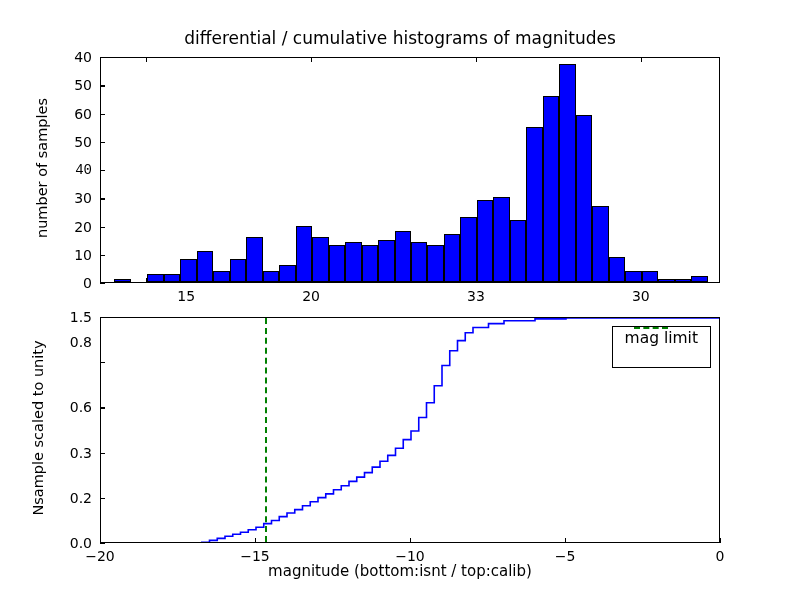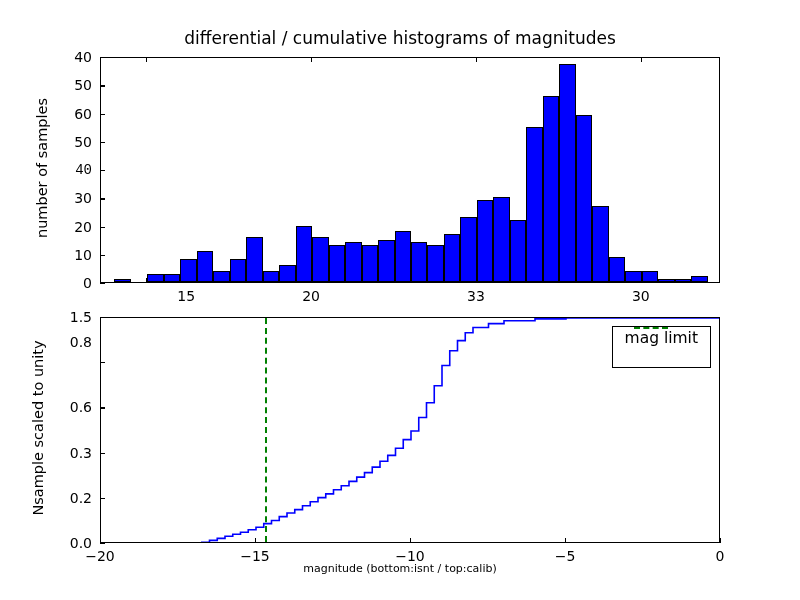--- a/index.html
+++ b/index.html
@@ -18,21 +18,21 @@
     text-align:center;font-size:17px;color:#000;white-space:nowrap;
   }
   .ylabel{
     position:absolute;
     transform-origin:50% 50%;
     transform:rotate(-90deg);
     font-size:14.5px;color:#000;white-space:nowrap;text-align:center;
   }
   .xlabel{
     position:absolute;left:0;width:800px;
-    text-align:center;font-size:11px;color:#000;white-space:nowrap;
+    text-align:center;font-size:15px;color:#000;white-space:nowrap;
   }
   .ytick-label{
     position:absolute;font-size:14px;color:#000;
     text-align:right;white-space:nowrap;transform:translateY(-50%);
   }
   .xtick-label{
     position:absolute;font-size:14px;color:#000;
     text-align:center;white-space:nowrap;transform:translateX(-50%);
   }
   .tick-h{position:absolute;height:1.3px;background:#000;}

